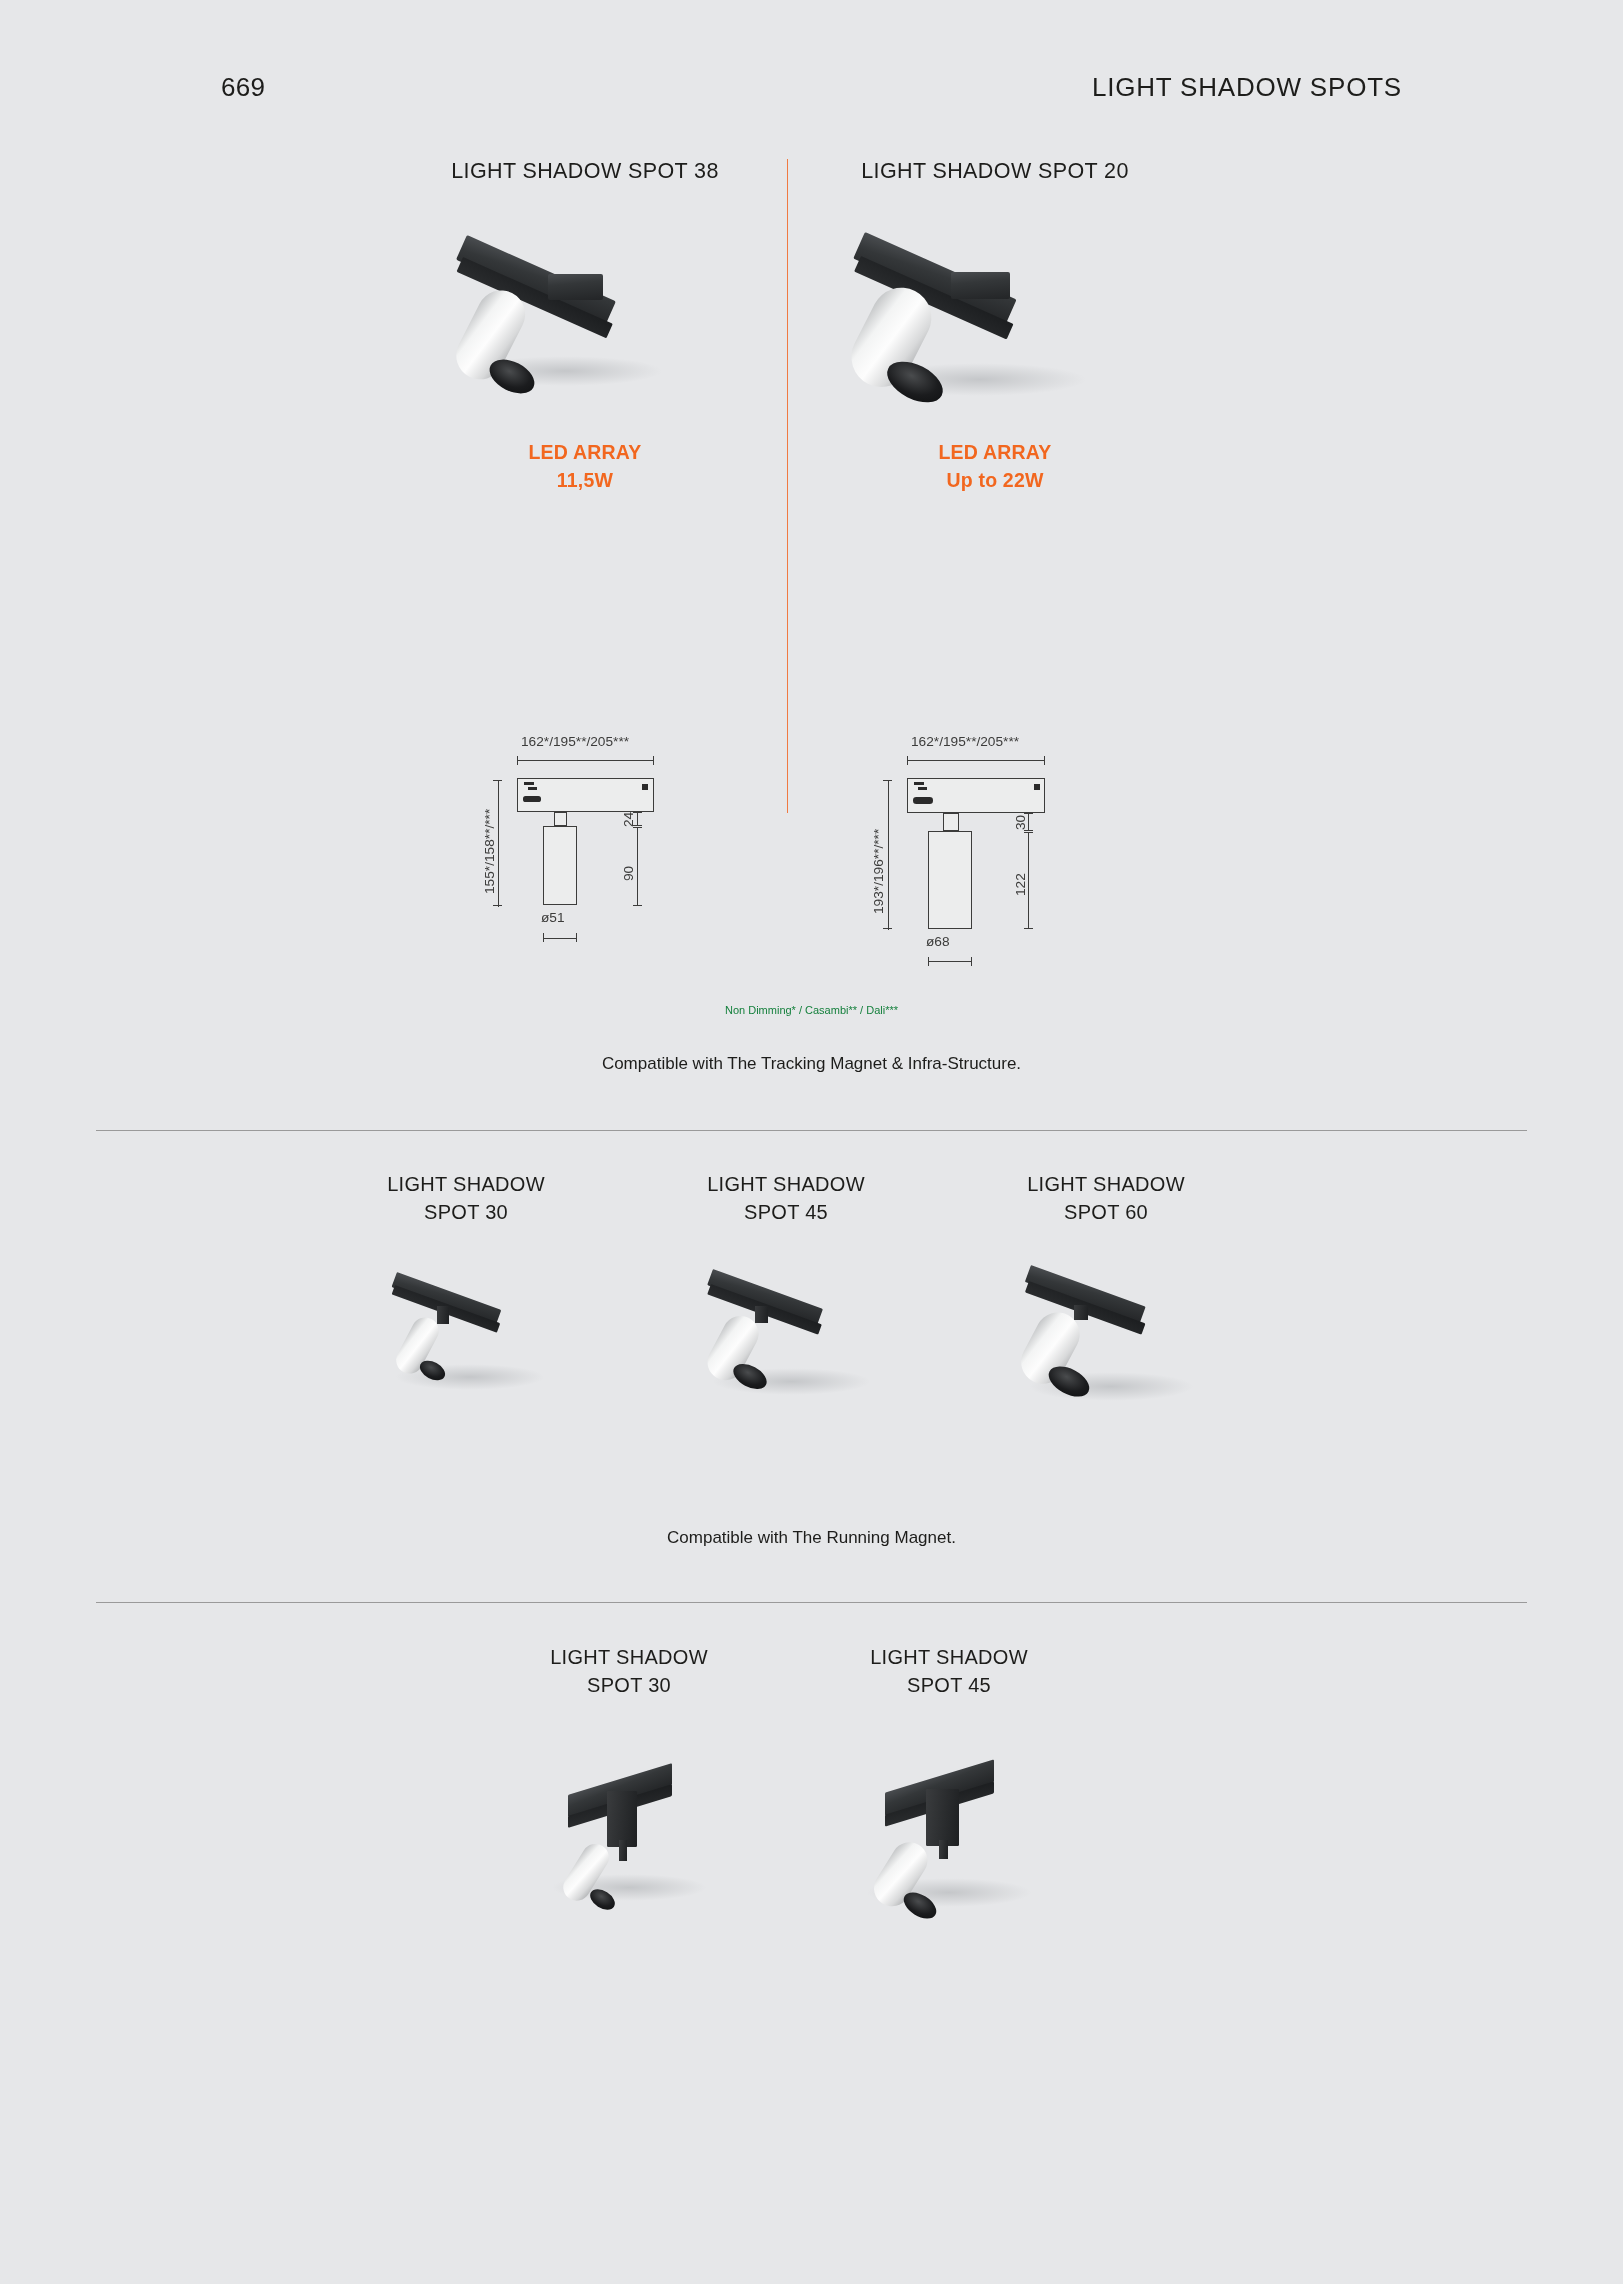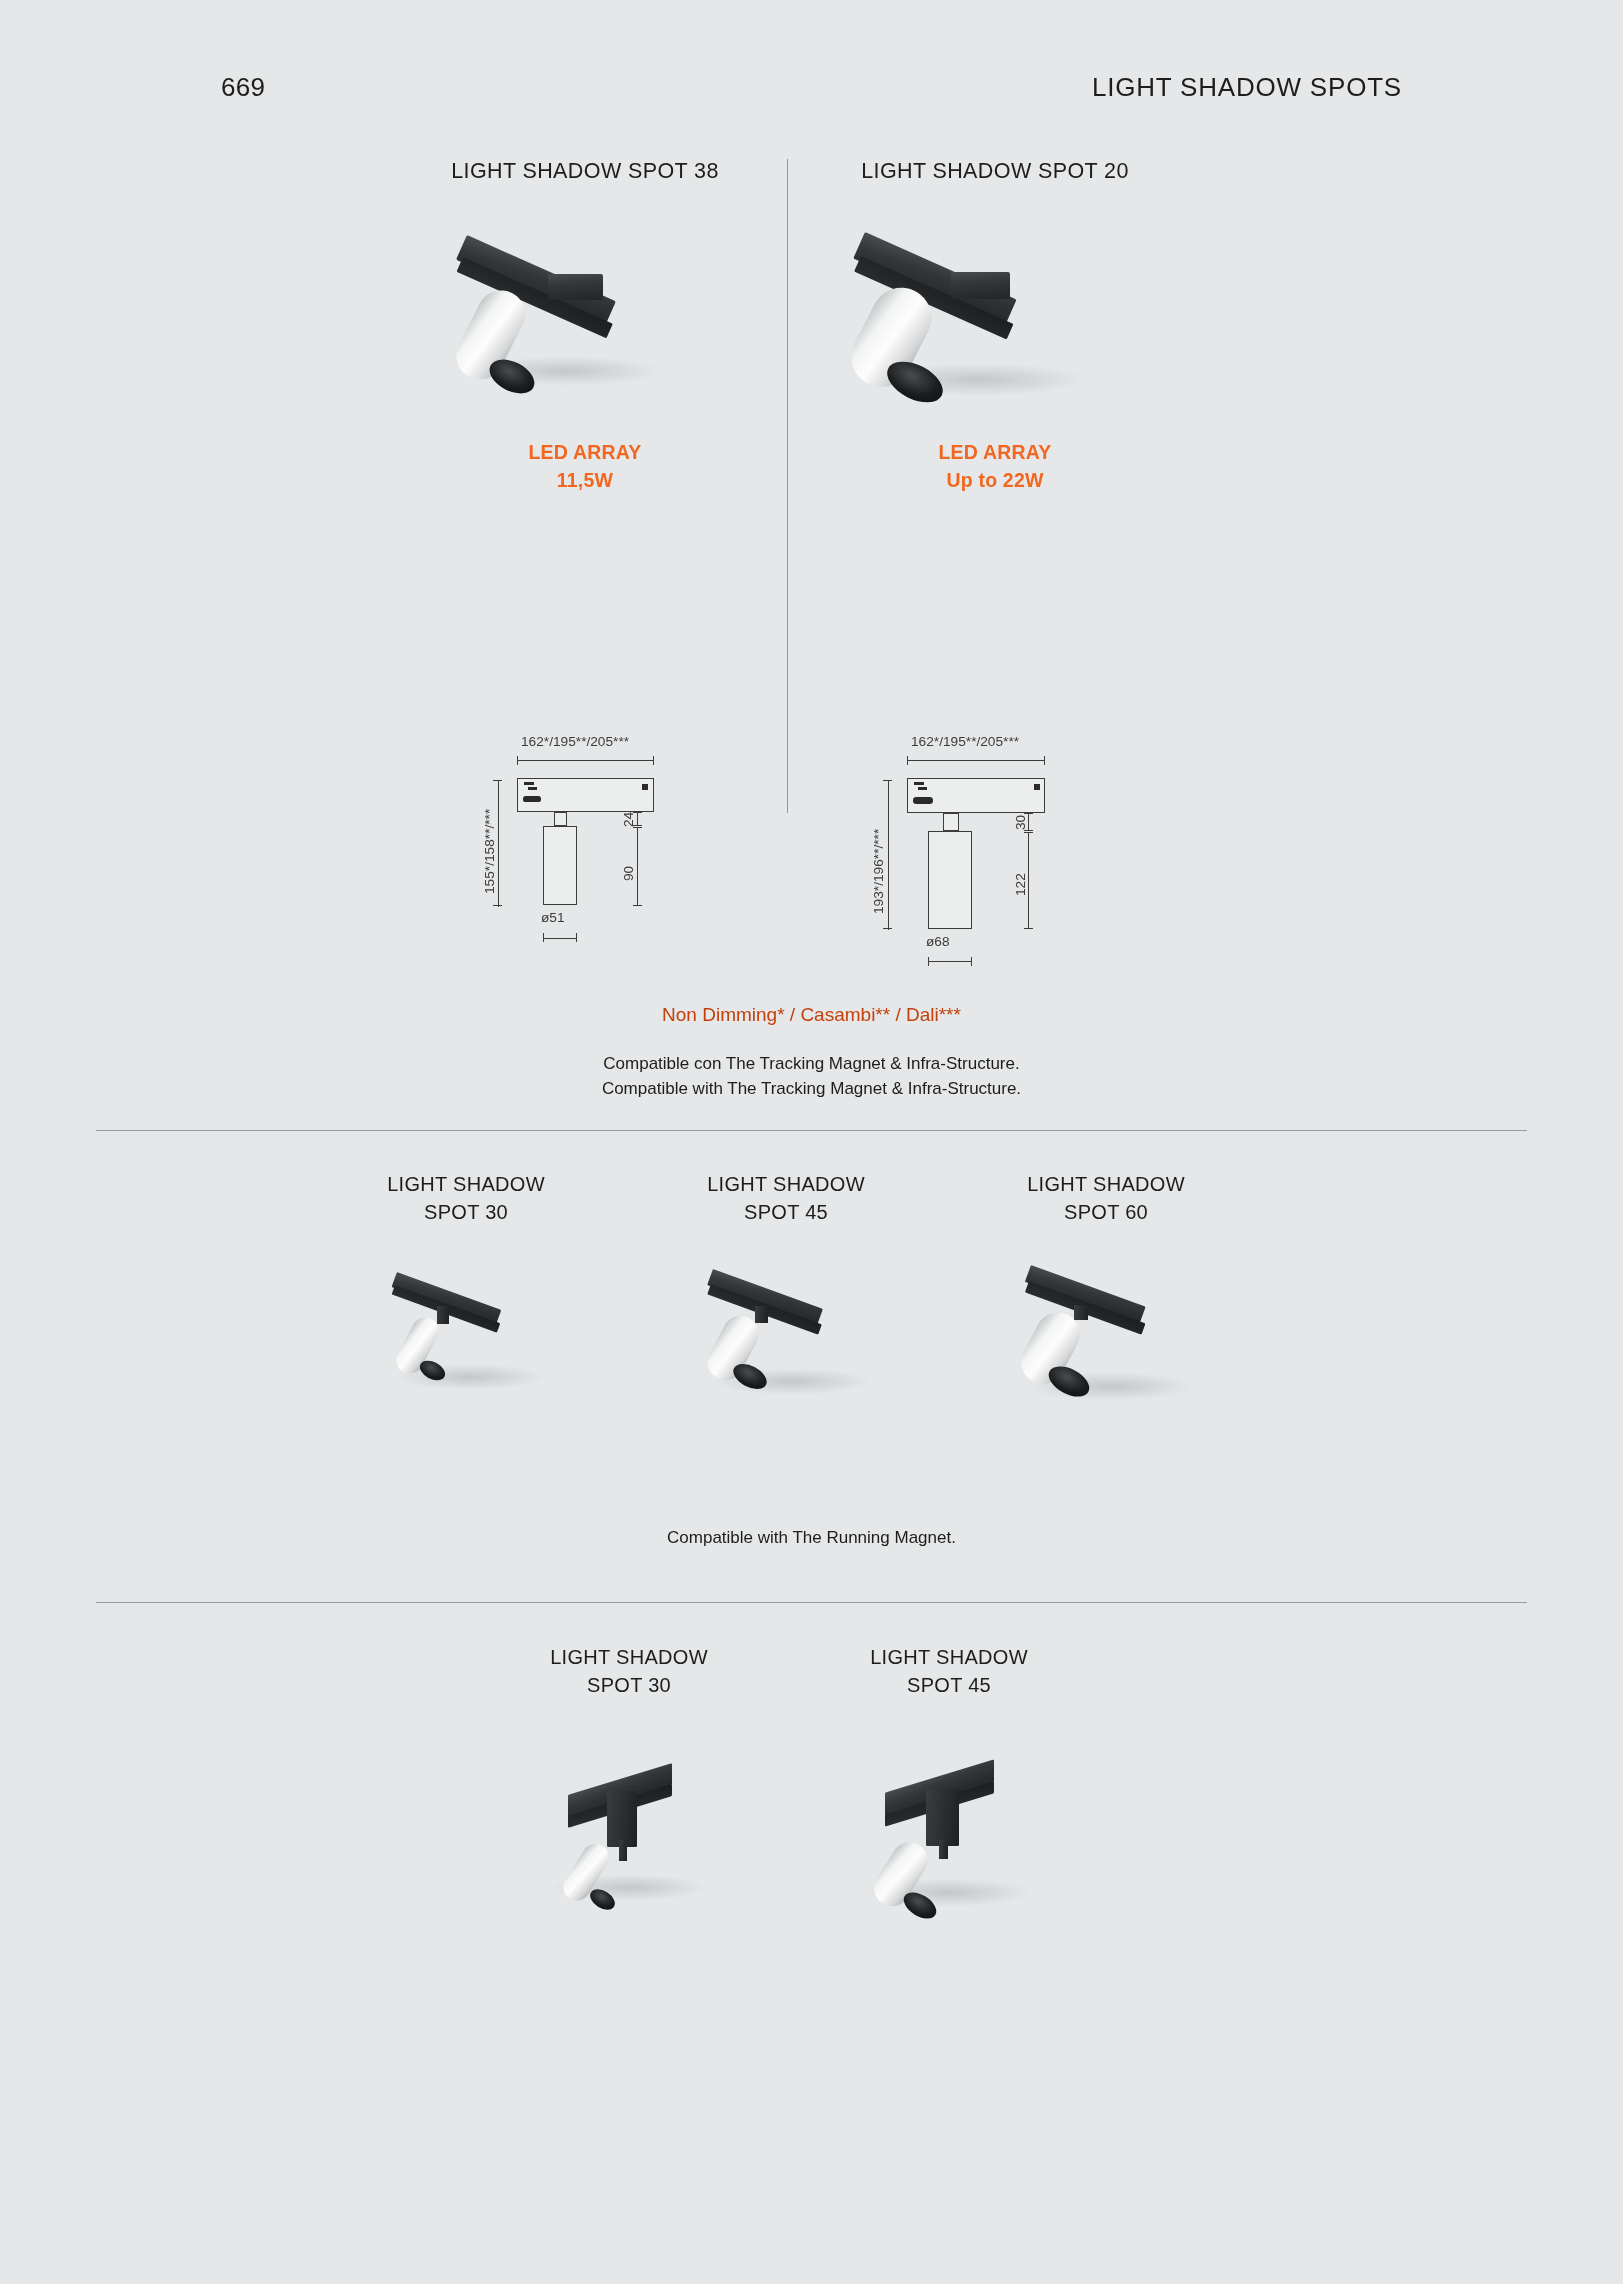--- a/index.html
+++ b/index.html
@@ -63,21 +63,21 @@
   .rule-h{ position:absolute; height:1.3px; background:#3c3c3b; }
   .rule-v{ position:absolute; width:1.3px; background:#3c3c3b; }
   .tick-v{ position:absolute; width:1.3px; height:9px; background:#3c3c3b; }
   .tick-h{ position:absolute; height:1.3px; width:9px; background:#3c3c3b; }
 
   .body-rect{ position:absolute; border:1.3px solid #3c3c3b; background:#eceded; }
   .body-dark{ position:absolute; background:#2b2b2b; }
 
   .dimming-note{
     position:absolute; left:0; top:845px; width:100%;
-    text-align:center; font-size:19px; color:#c2410c;
+    text-align:center; font-size:11px; color:#15803d;
   }
 
   
   .compat{
     position:absolute; left:0; width:100%;
     text-align:center; font-size:17px; line-height:1.45; color:#1d1d1b;
   }
   .hrule{
     position:absolute; left:96px; width:1431px; height:0.7px; background:#9a9a9a;
   }
@@ -237,21 +237,20 @@
     <div class="dim-text" style="left:81px;top:203px;">ø68</div>
     <div class="rule-h" style="left:83px;top:230px;width:44px;"></div>
     <div class="tick-v" style="left:83px;top:226px;"></div>
     <div class="tick-v" style="left:126px;top:226px;"></div>
   </div>
 
   <div class="dimming-note">Non Dimming* / Casambi** / Dali***</div>
 </div>
 
 <div class="compat" style="top:1052px;">
-  <div>Compatible con The Tracking Magnet &amp; Infra-Structure.</div>
   <div>Compatible with The Tracking Magnet &amp; Infra-Structure.</div>
 </div>
 <div class="hrule" style="top:1130px;"></div>
 
 <div class="row" style="top:1171px;height:273px;">
 
   <div class="cell" style="left:310px;">
     <div class="cell-label">
       <div>LIGHT SHADOW</div>
       <div>SPOT 30</div>

